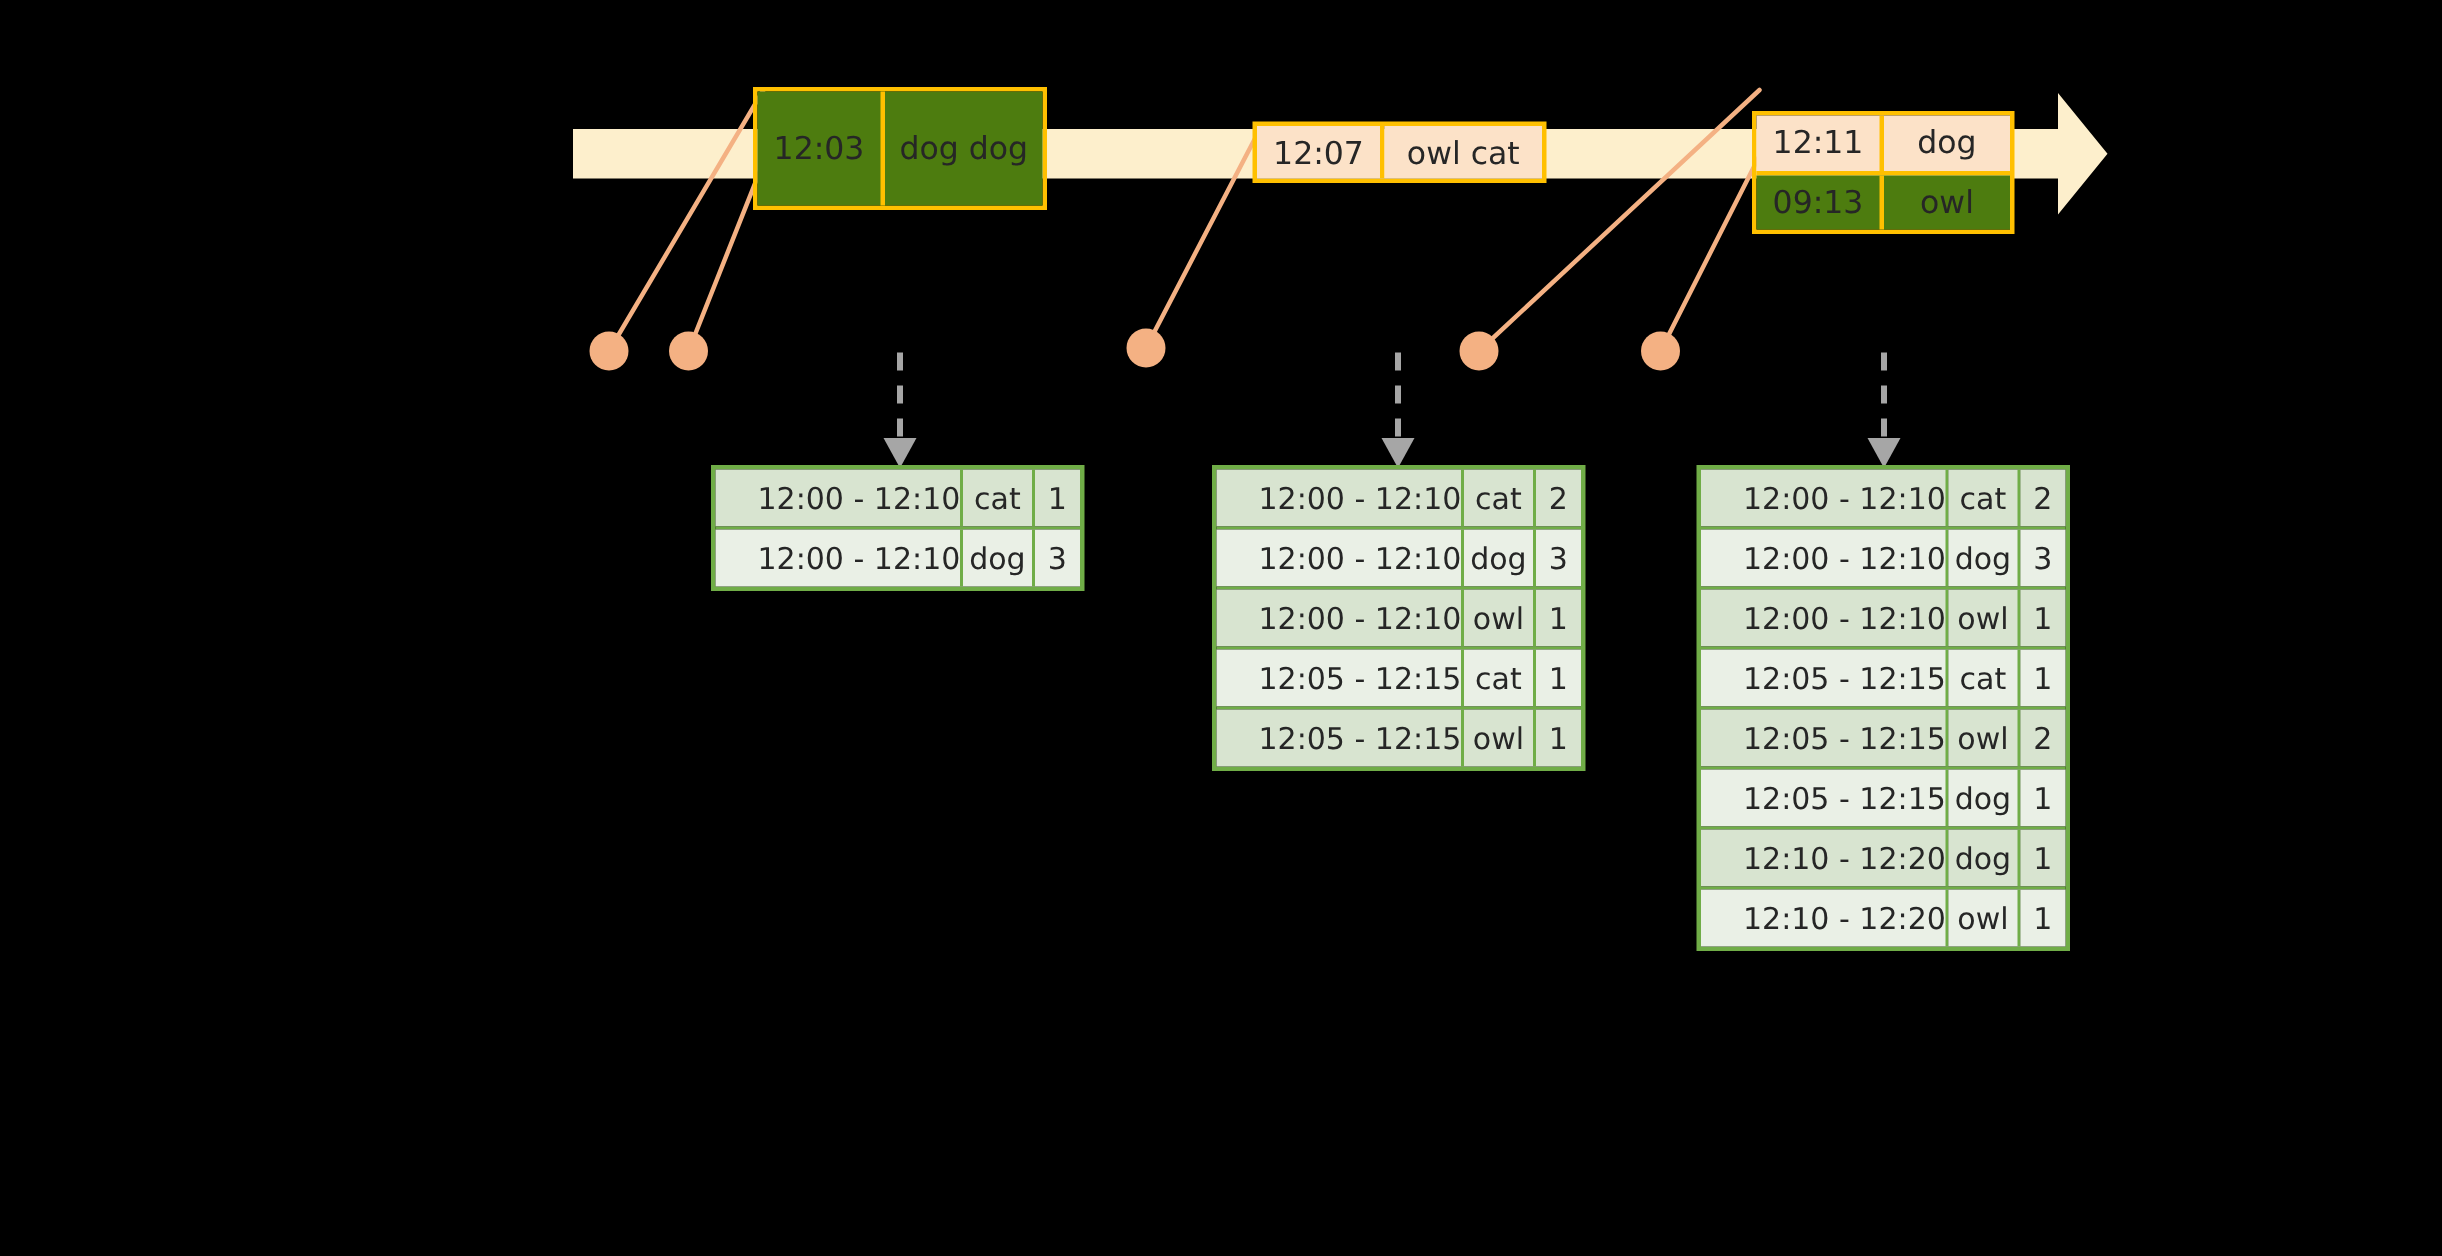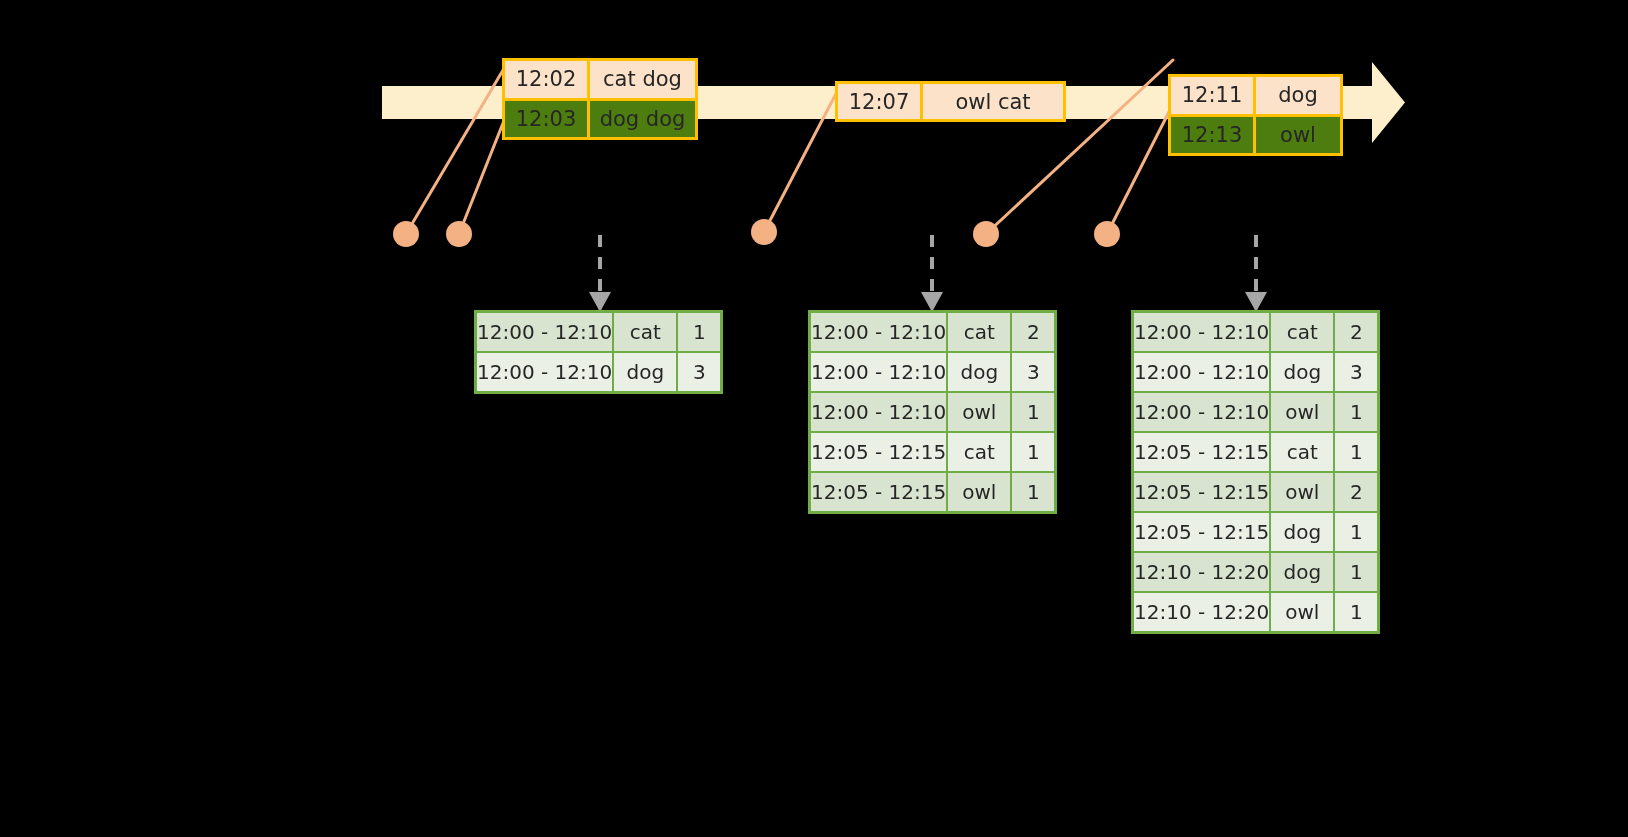--- a/index.html
+++ b/index.html
@@ -90,20 +90,21 @@
     align-items: center;
     justify-content: center;
     box-sizing: border-box;
     color: #262626;
     font-size: 20px;
     white-space: nowrap;
   }
   .agg-window {
     flex: 1 1 auto;
     border-right: 2px solid #70AD47;
+    padding-left: 28px;
   }
   .agg-key {
     width: 68px;
     border-right: 2px solid #70AD47;
   }
   .agg-count {
     width: 44px;
   }
 </style>
 </head>
@@ -146,44 +147,40 @@
         <polygon points="921,292 943,292 932,312" stroke="none"></polygon>
       </g>
       <g>
         <line x1="1256" y1="235" x2="1256" y2="292" stroke-dasharray="12,10"></line>
         <polygon points="1245,292 1267,292 1256,312" stroke="none"></polygon>
       </g>
     </g>
   </svg>
 
   <div class="event-box" style="left:502px; top:58px; width:196px; height:82px;">
-    <div class="event-row shade-dark">
-      <div class="ev-cell ev-time">12:02</div>
-      <div class="ev-cell ev-words">cat dog</div>
-    </div>
     <div class="event-row shade-light">
       <div class="ev-cell ev-time">12:03</div>
       <div class="ev-cell ev-words">dog dog</div>
     </div>
   </div>
 
-  <div class="event-box" style="left:835px; top:81px; width:231px; height:41px;">
+  <div class="event-box" style="left:835px; top:81px; width:196px; height:41px;">
     <div class="event-row shade-dark">
       <div class="ev-cell ev-time">12:07</div>
       <div class="ev-cell ev-words">owl cat</div>
     </div>
   </div>
 
   <div class="event-box" style="left:1168px; top:58px; width:175px; height:82px;margin-top:16px;">
     <div class="event-row shade-dark">
       <div class="ev-cell ev-time">12:11</div>
       <div class="ev-cell ev-words">dog</div>
     </div>
     <div class="event-row shade-light">
-      <div class="ev-cell ev-time">12:13</div>
+      <div class="ev-cell ev-time">09:13</div>
       <div class="ev-cell ev-words">owl</div>
     </div>
   </div>
 
   <div class="agg-table" style="left:474px; top:310px; width:249px;">
     <div class="agg-row shade-dark">
       <div class="agg-cell agg-window">12:00 - 12:10</div>
       <div class="agg-cell agg-key">cat</div>
       <div class="agg-cell agg-count">1</div>
     </div>

